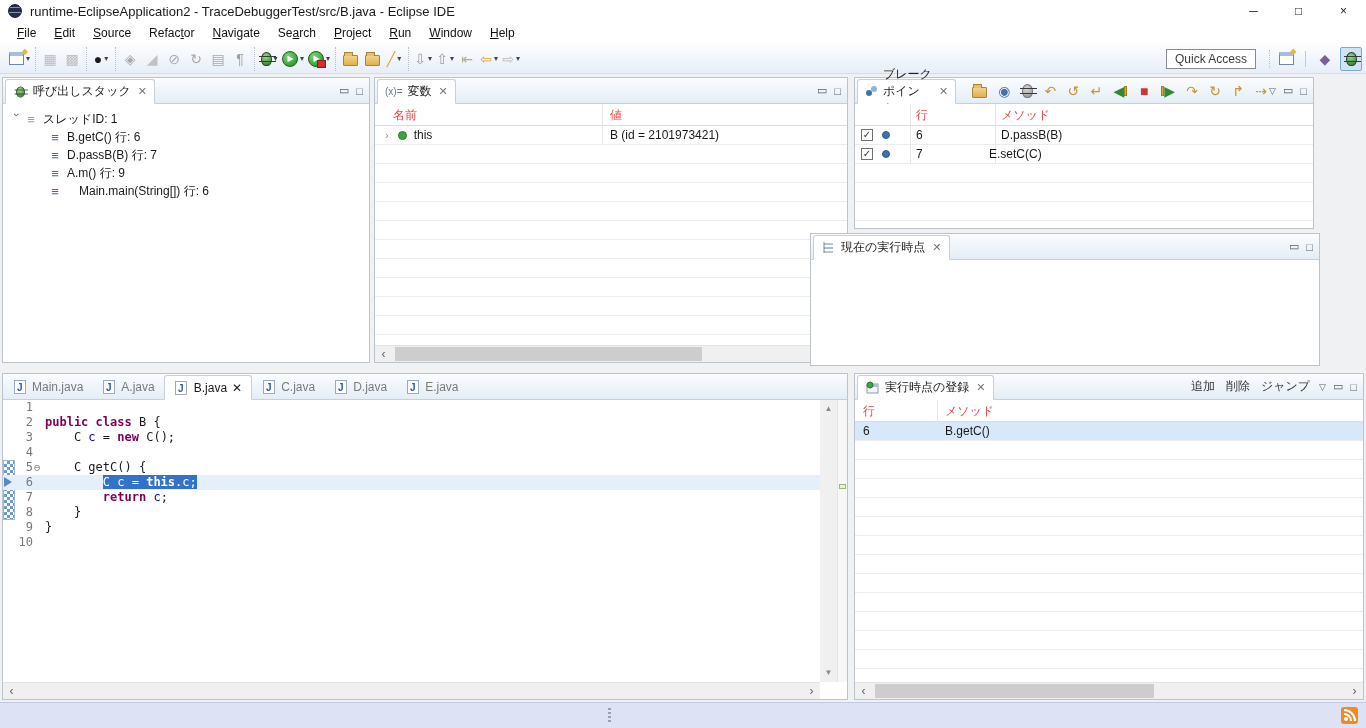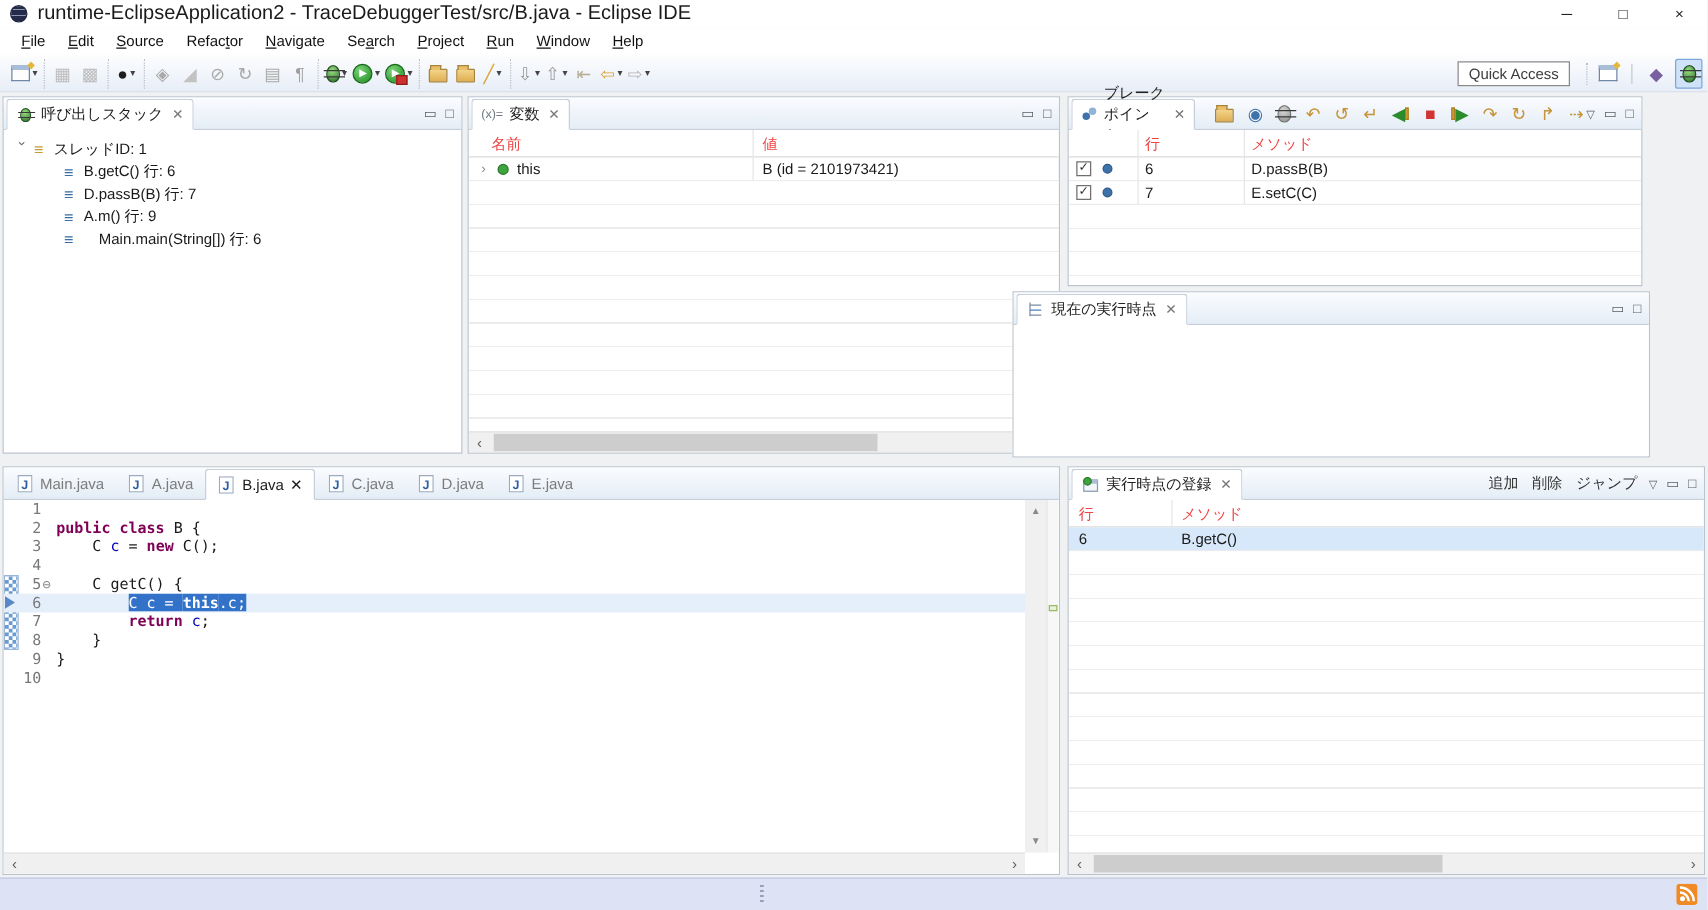--- a/index.html
+++ b/index.html
@@ -3,21 +3,21 @@
 <meta charset="utf-8">
 <style>
   * { margin:0; padding:0; box-sizing:border-box; }
   html,body { width:1366px; height:728px; overflow:hidden; font-family:"Liberation Sans",sans-serif; font-size:12px; color:#1a1a1a; background:#f0f1f3; }
   .win { position:relative; width:1366px; height:728px; background:#f0f1f3; }
 
   
   .titlebar { position:absolute; left:0; top:0; width:1366px; height:22px; background:#ffffff; display:flex; align-items:center; }
   .logo { width:14px; height:14px; border-radius:50%; margin:0 8px 0 8px;
           background:repeating-linear-gradient(#242b4a 0 2px,#8d94b0 2px 3px,#242b4a 3px 5px); border:1px solid #1c2340; }
-  .title-text { font-size:16px; color:#1a1a1a; }
+  .title-text { font-size:13px; color:#1a1a1a; }
   .win-controls { margin-left:auto; display:flex; height:22px; }
   .win-btn { width:45px; height:22px; display:flex; align-items:center; justify-content:center; font-size:12px; color:#222; }
 
   
   .menubar { position:absolute; left:0; top:22px; width:1366px; height:22px; background:#ffffff; display:flex; align-items:center; padding-left:8px; }
   .menu-item { padding:2px 9px; color:#111; }
   .menu-item u { text-decoration:underline; }
 
   
   .toolbar { position:absolute; left:0; top:44px; width:1366px; height:30px;
@@ -408,21 +408,21 @@
           <div class="trow">
             <span class="cbx" style="margin-left: 6px;">✓</span>
             <span class="bp-dot" style="margin-left: 9px;"></span>
             <span style="position: absolute; left: 61px;">6</span>
             <span style="position: absolute; left: 146px;">D.passB(B)</span>
           </div>
           <div class="trow">
             <span class="cbx" style="margin-left: 6px;">✓</span>
             <span class="bp-dot" style="margin-left: 9px;"></span>
             <span style="position: absolute; left: 61px;">7</span>
-            <span style="position: absolute; left: 146px;">E.setC(C)</span>
+            <span style="position: absolute; left: 134px;">E.setC(C)</span>
           </div>
           <div class="grid-fill" style="top: 60px; bottom: 0px;"></div>
         </div>
     </section>
 
     <section class="panel" style="left:810px;top:159px;width:510px;height:133px;">
       <div class="phead">
         <div class="ptab">
           <span class="mi">
             <svg width="13" height="13">

